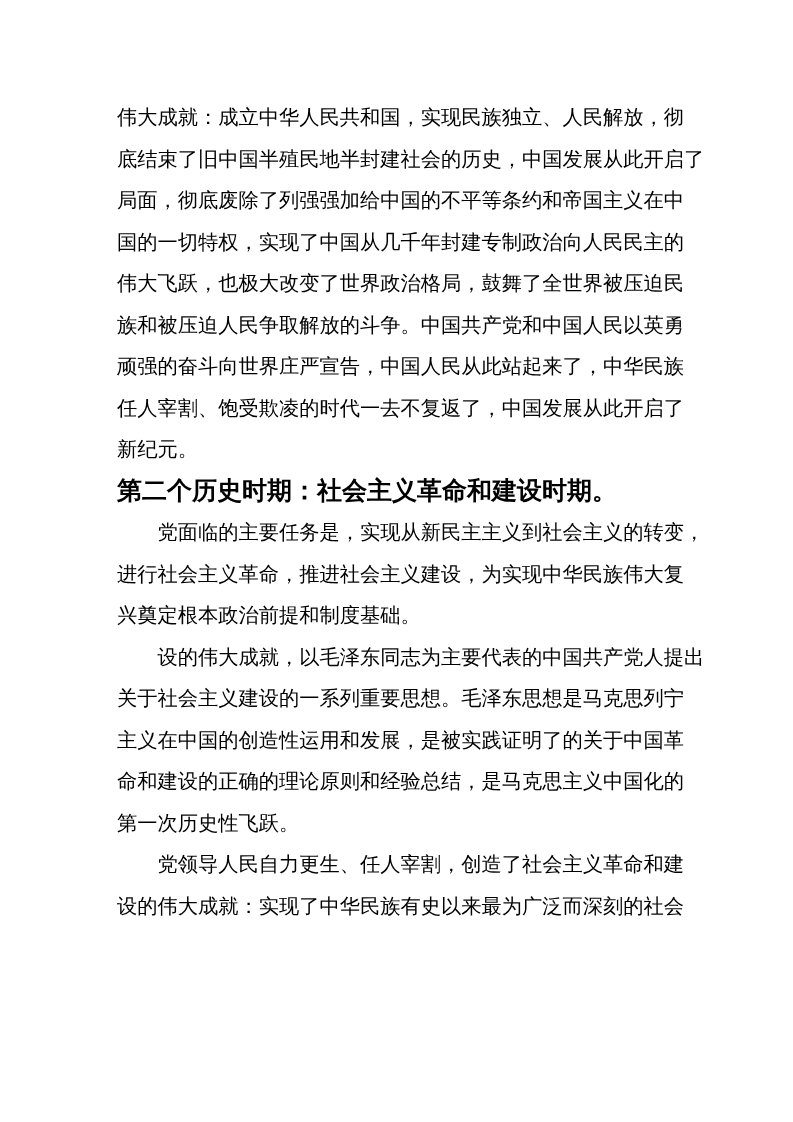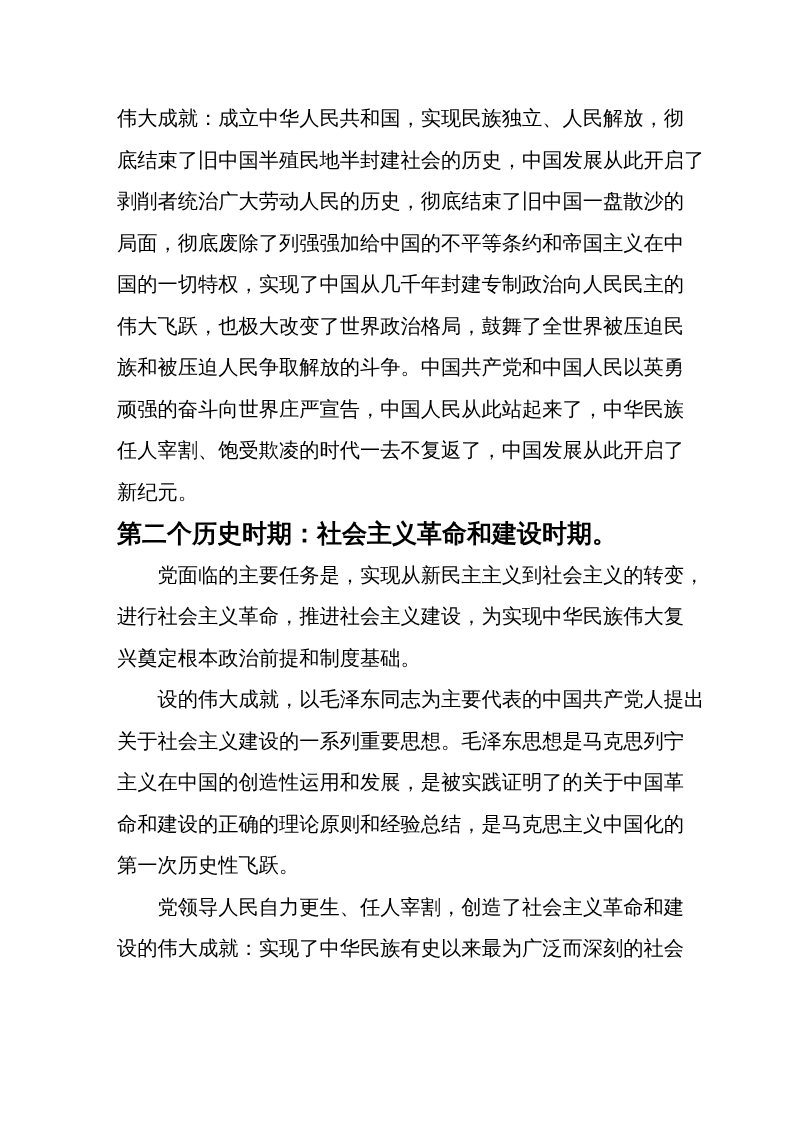--- a/index.html
+++ b/index.html
@@ -6,21 +6,21 @@
     margin: 0;
     padding: 0;
     background: #ffffff;
   }
   .page {
     position: relative;
     width: 793px;
     height: 1122px;
     background: #ffffff;
     overflow: hidden;
-    font-family: Liberation Sans, sans-serif;
+    font-family: Liberation Mono, monospace;
     color: #000000;
   }
   .content {
     position: absolute;
     left: 117px;
     top: 98px;
     width: 567px;
   }
   .para {
     margin: 0;
@@ -49,21 +49,20 @@
 </style>
 </head>
 <body>
 
 <div class="page">
   <div class="content">
 
     <div class="para">
       <span class="line">伟大成就：成立中华人民共和国，实现民族独立、人民解放，彻</span>
       <span class="line">底结束了旧中国半殖民地半封建社会的历史，中国发展从此开启了</span>
-      <span class="line">剥削者统治广大劳动人民的历史，彻底结束了旧中国一盘散沙的</span>
       <span class="line">局面，彻底废除了列强强加给中国的不平等条约和帝国主义在中</span>
       <span class="line">国的一切特权，实现了中国从几千年封建专制政治向人民民主的</span>
       <span class="line">伟大飞跃，也极大改变了世界政治格局，鼓舞了全世界被压迫民</span>
       <span class="line">族和被压迫人民争取解放的斗争。中国共产党和中国人民以英勇</span>
       <span class="line">顽强的奋斗向世界庄严宣告，中国人民从此站起来了，中华民族</span>
       <span class="line">任人宰割、饱受欺凌的时代一去不复返了，中国发展从此开启了</span>
       <span class="line">新纪元。</span>
     </div>
 
     <div class="heading">第二个历史时期：社会主义革命和建设时期。</div>

